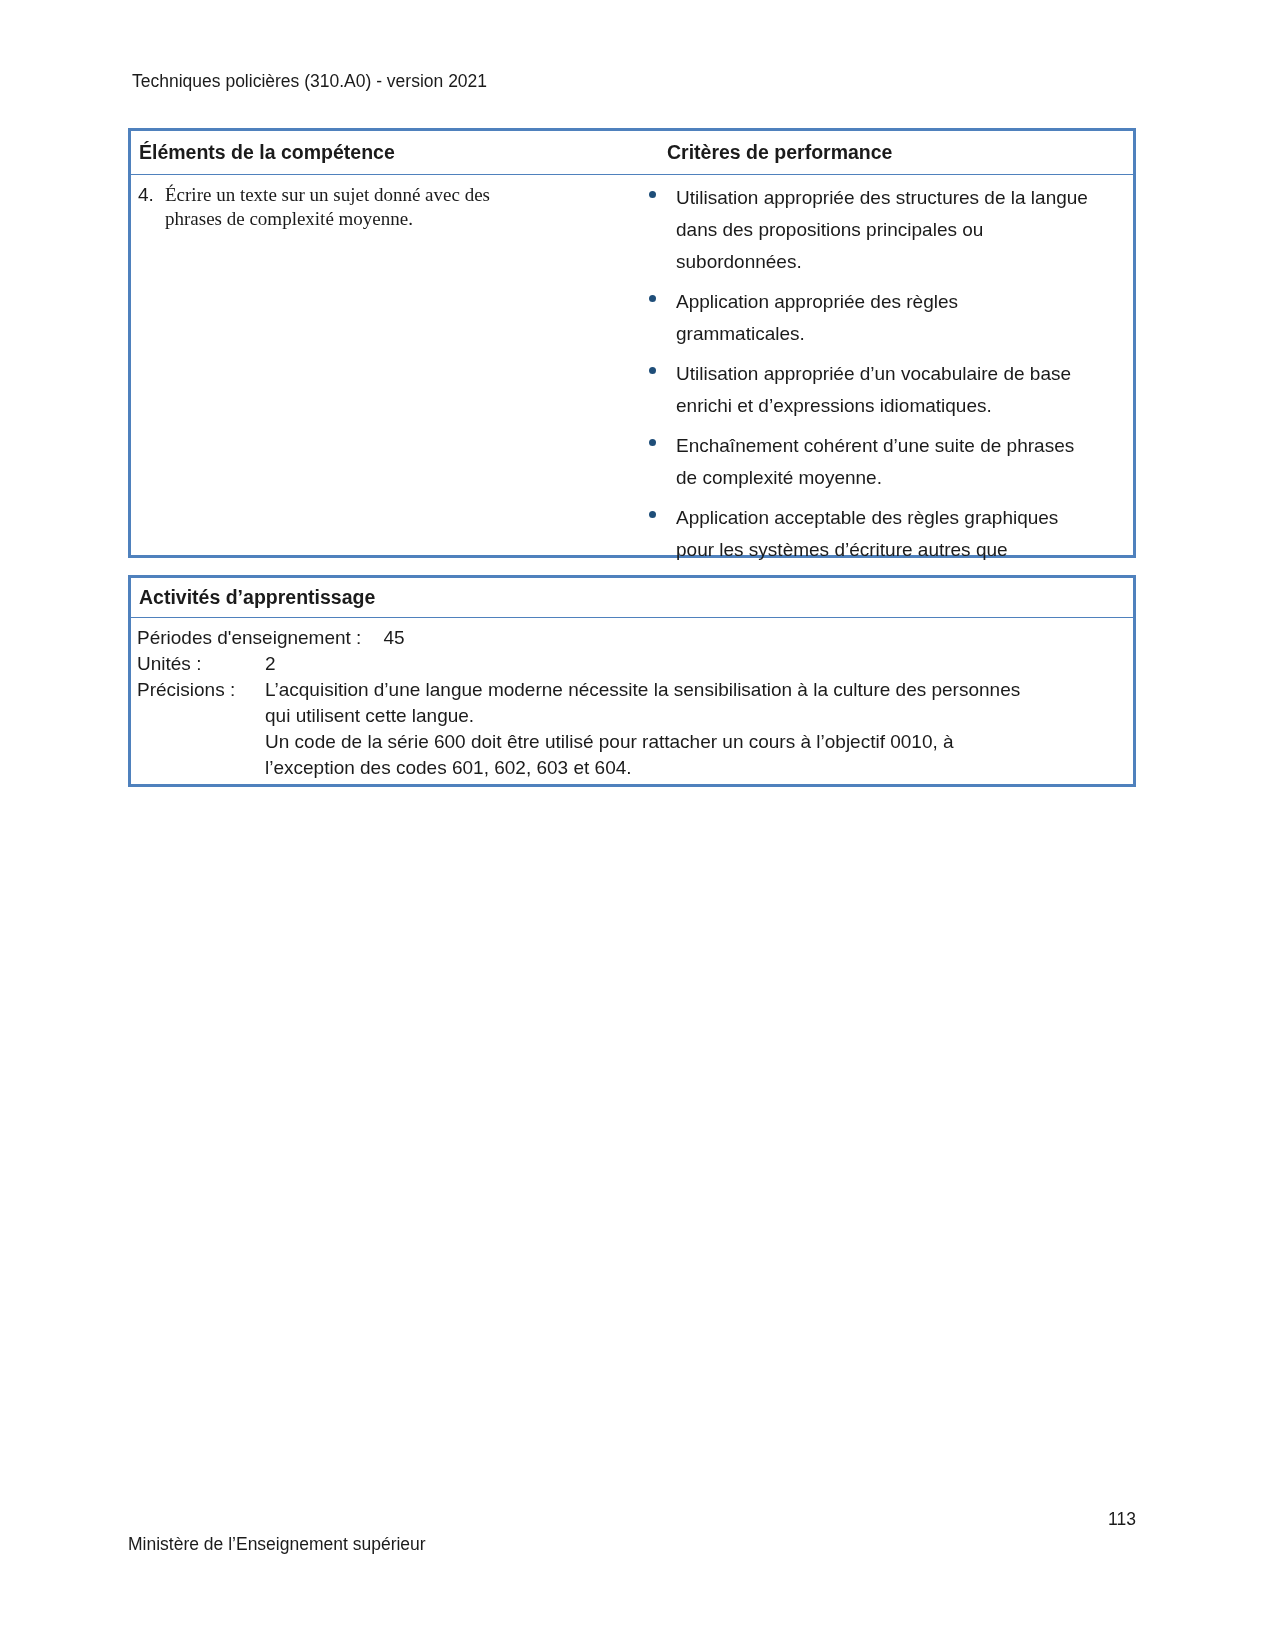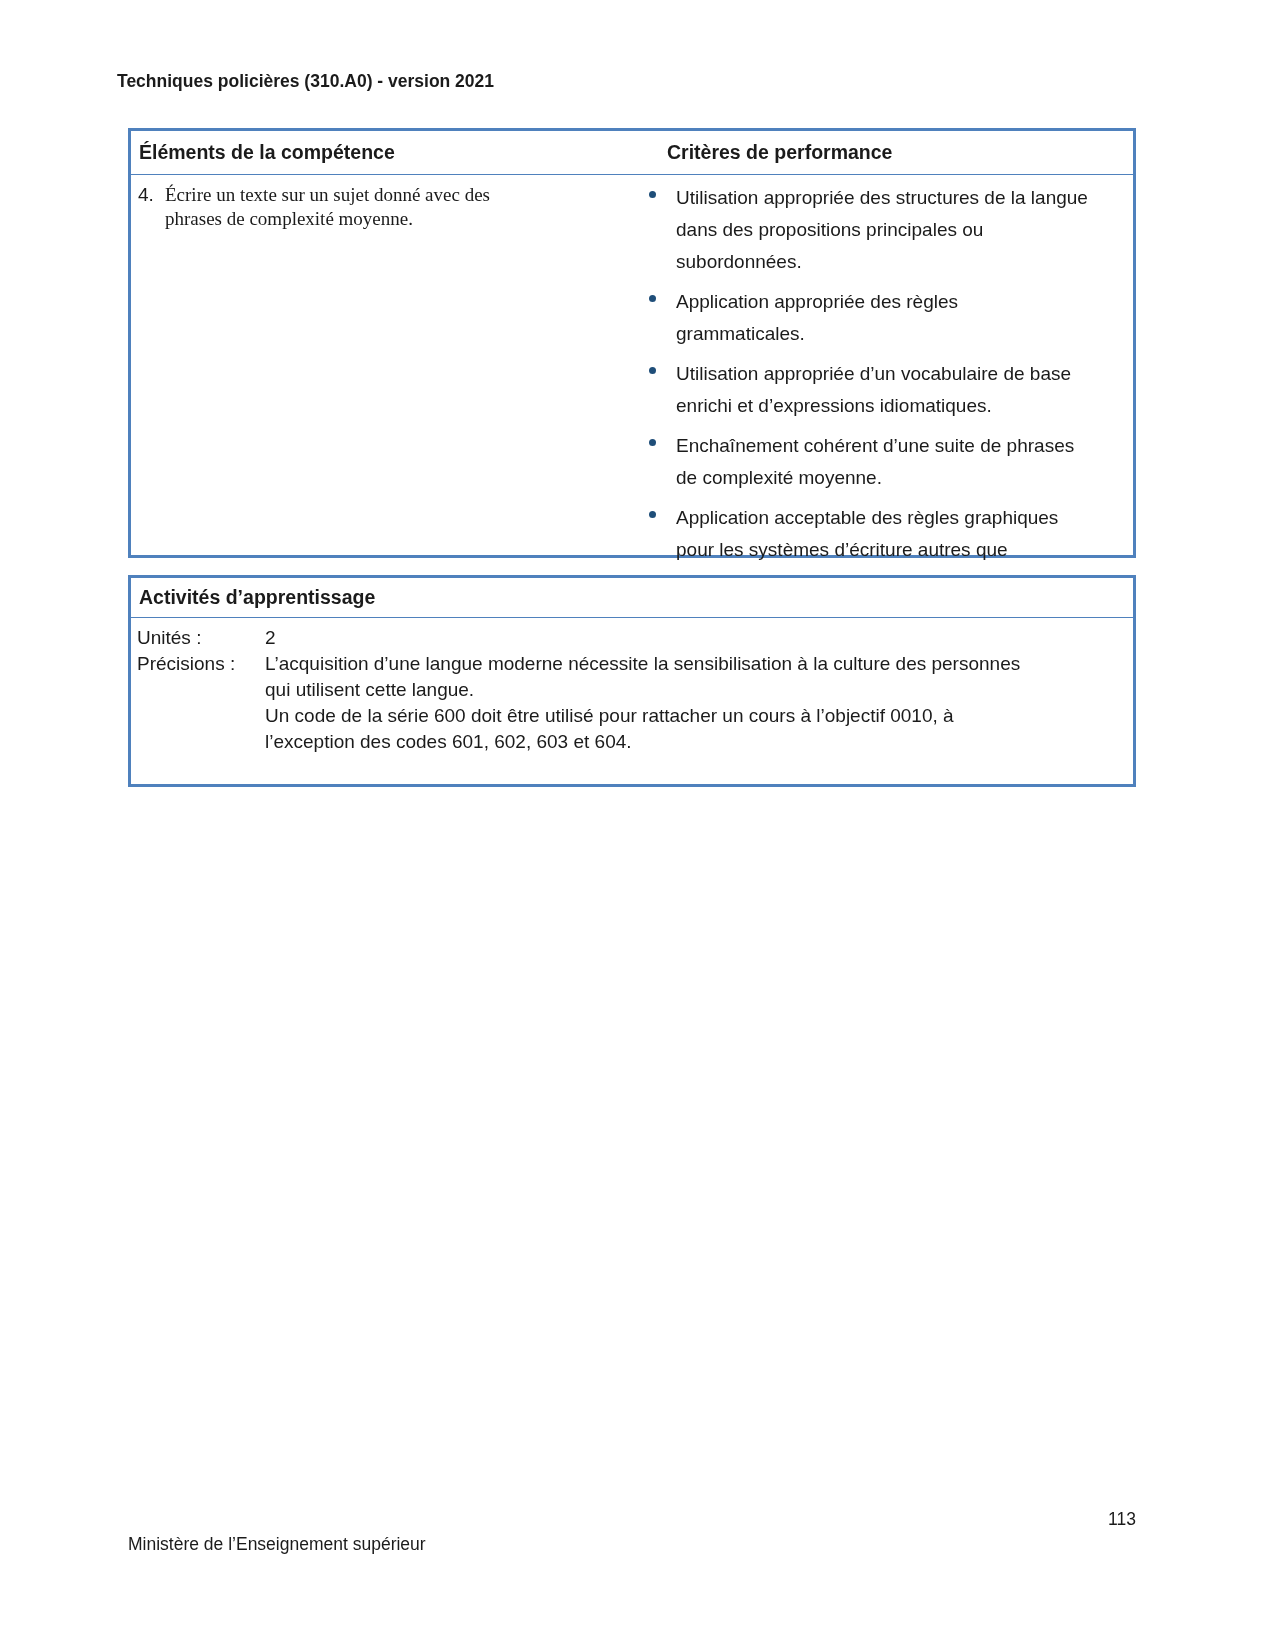--- a/index.html
+++ b/index.html
@@ -16,25 +16,24 @@
     color: #1b1b1b;
     overflow: hidden;
     --border-blue: #4f81bd;
     --divider-blue: #4f81bd;
     --bullet-navy: #1f4e79;
   }
 
   
   .doc-header {
     position: absolute;
-    left: 117px;
+    left: 132px;
     top: 70px;
     font-size: 17.5px;
     line-height: 22px;
-    font-weight: bold;
   }
   .doc-footer {
     position: absolute;
     left: 128px;
     top: 1533px;
     font-size: 17.5px;
     line-height: 22px;
   }
   .page-number {
     position: absolute;
@@ -199,20 +198,24 @@
 l’alphabet latin.</li>
           </ul>
       </div>
     </div>
   </div>
 
   <div class="doc-table table-activities">
     <div class="table-head-row">Activités d’apprentissage</div>
     <div class="activities-body">
       <div class="act-row">
+        <span class="act-label">Périodes d'enseignement :</span>
+        <span class="value-periodes">45</span>
+      </div>
+      <div class="act-row">
         <span class="act-label fixed">Unités :</span>
         <span class="value-unites">2</span>
       </div>
       <div class="act-row">
         <span class="act-label fixed">Précisions :</span>
         <span class="value-precisions">L’acquisition d’une langue moderne nécessite la sensibilisation à la culture des personnes
 qui utilisent cette langue.
 Un code de la série 600 doit être utilisé pour rattacher un cours à l’objectif 0010, à
 l’exception des codes 601, 602, 603 et 604.</span>
       </div>

